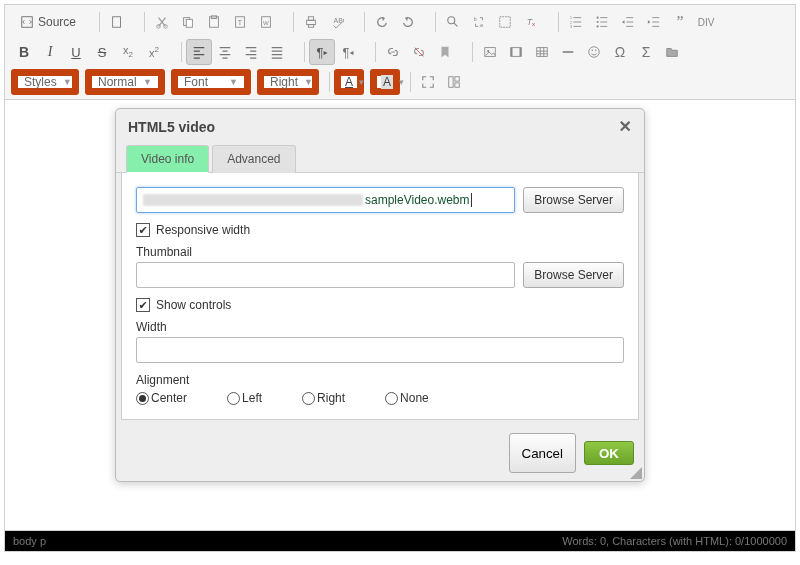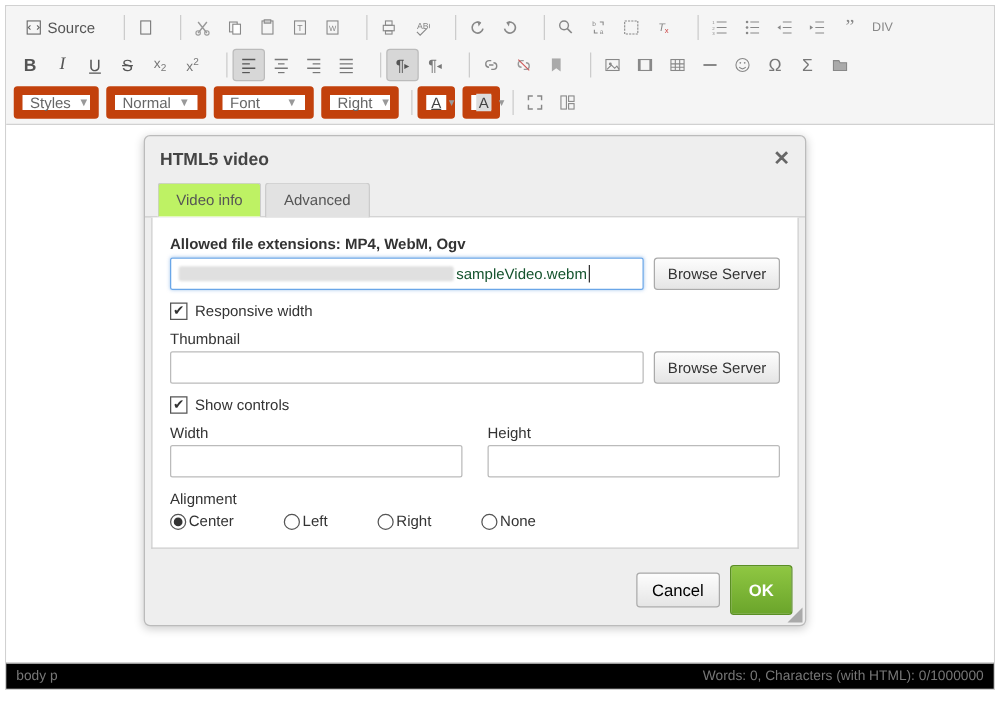--- a/index.html
+++ b/index.html
@@ -16,36 +16,36 @@
 .tb-select { display: inline-flex; align-items: center; justify-content: space-between; height: 26px; border: 7px solid #c2410c; border-radius: 3px; background: #fff; padding: 0 6px; margin-right: 6px; cursor: pointer; color: #666; font-size: 12px; }
 .tb-select .caret { font-size: 9px; margin-left: 6px; color: #999; }
 .sel-styles { width: 68px; } .sel-format { width: 80px; } .sel-font { width: 80px; } .sel-size { width: 62px; }
 .sel-color { width: 30px; padding: 0 4px; } .sel-bg { width: 30px; padding: 0 4px; }
 .editor-body { position: relative; background: #fff; height: 430px; }
 .dialog { position: absolute; left: 110px; top: 8px; width: 530px; background: #eee; border: 1px solid #bbb; border-radius: 5px; box-shadow: 0 2px 8px rgba(0,0,0,0.2); }
 .dlg-title { display: flex; align-items: center; justify-content: space-between; padding: 8px 12px; font-weight: bold; font-size: 14px; color: #444; }
 .dlg-close { cursor: pointer; font-size: 16px; color: #666; font-weight: bold; }
 .dlg-tabs { display: flex; padding: 0 10px; border-bottom: 1px solid #ccc; background: #eee; }
 .dlg-tab { padding: 6px 14px; border: 1px solid #ccc; border-bottom: none; background: #e2e2e2; margin-right: 3px; cursor: pointer; border-radius: 3px 3px 0 0; color: #555; position: relative; top: 1px; }
-.dlg-tab.active { background: #bef264; border-bottom: 1px solid #fff; }
+.dlg-tab.active { background: #86efac; border-bottom: 1px solid #fff; }
 .dlg-body { background: #fff; margin: 0 5px 5px 5px; padding: 14px; border: 1px solid #ccc; border-top: none; }
 .dlg-label { font-weight: bold; font-size: 12px; margin-bottom: 4px; display: block; }
 .dlg-row { display: flex; align-items: center; gap: 8px; margin-bottom: 10px; }
 .dlg-input { flex: 1; height: 26px; border: 1px solid #bbb; border-radius: 2px; padding: 0 6px; font-size: 12px; }
 .dlg-input.focused { border-color: #6aa6e8; box-shadow: 0 0 3px rgba(70,140,220,0.5); }
 .dlg-btn { height: 26px; padding: 0 10px; border: 1px solid #aaa; background: linear-gradient(#fdfdfd,#e5e5e5); border-radius: 3px; cursor: pointer; font-size: 12px; color: #333; }
 .dlg-check { display: flex; align-items: center; gap: 6px; margin-bottom: 8px; }
 .dlg-field-label { font-size: 12px; margin-bottom: 3px; display: block; }
 .dlg-cols { display: flex; gap: 20px; justify-content: space-between; }
 .dlg-col { flex: 1; }
 .dlg-radio-row { display: flex; gap: 40px; margin-top: 4px; }
 .dlg-radio { display: flex; align-items: center; gap: 2px; }
 .dlg-footer { display: flex; justify-content: flex-end; align-items: center; gap: 8px; padding: 8px 10px; position: relative; }
-.btn-ok { background: linear-gradient(#8fc742,#6ba52b); border: 1px solid #5a8f23; color: #fff; font-weight: bold; height: 40px; padding: 0 14px; border-radius: 3px; cursor: pointer; }
-.btn-cancel { height: 28px; padding: 0 12px; border: 1px solid #aaa; background: linear-gradient(#fdfdfd,#e5e5e5); border-radius: 3px; cursor: pointer; }
+.btn-ok { background: linear-gradient(#8fc742,#6ba52b); border: 1px solid #5a8f23; color: #fff; font-weight: bold; height: 24px; padding: 0 14px; border-radius: 3px; cursor: pointer; }
+.btn-cancel { height: 40px; padding: 0 12px; border: 1px solid #aaa; background: linear-gradient(#fdfdfd,#e5e5e5); border-radius: 3px; cursor: pointer; }
 .resize-grip { position: absolute; right: 2px; bottom: 2px; width: 0; height: 0; border-style: solid; border-width: 0 0 12px 12px; border-color: transparent transparent #aaa transparent; }
 .status-bar { display: flex; justify-content: space-between; align-items: center; border-top: 1px solid #d1d1d1; background: #000000; padding: 4px 8px; font-size: 11px; color: #777; }
 .blurred-text { background: #e0e0e0; color: transparent; display:inline-block; width: 220px; height: 12px; border-radius: 2px; filter: blur(1px); vertical-align: middle; margin-right: 2px;}
 .chk { width: 14px; height: 14px; border: 1px solid #555; display: inline-flex; align-items: center; justify-content: center; font-size: 11px; line-height: 1; }
 .radio-c { width: 13px; height: 13px; border: 1px solid #555; border-radius: 50%; display: inline-flex; align-items: center; justify-content: center; }
 .radio-c .dot { width: 7px; height: 7px; background: #333; border-radius: 50%; }
 svg { display: block; }
 </style>
 </head>
 <body>
@@ -373,21 +373,20 @@
     <div class="dialog">
       <div class="dlg-title">
         <span>HTML5 video</span>
         <span class="dlg-close">✕</span>
       </div>
       <div class="dlg-tabs">
         <div class="dlg-tab active"><span>Video info</span></div>
         <div class="dlg-tab"><span>Advanced</span></div>
       </div>
       <div class="dlg-body">
-        <span class="dlg-label">Allowed file extensions: MP4, WebM, Ogv</span>
         <div class="dlg-row">
           <div class="dlg-input focused" style="display:flex;align-items:center">
             <span class="blurred-text"></span>
               <span style="color:#14532d">sampleVideo.webm</span>
               <span style="border-left:1px solid #333;height:14px;margin-left:1px"></span>
           </div>
           <button class="dlg-btn"><span>Browse Server</span></button>
         </div>
 
         <div class="dlg-check">
@@ -402,24 +401,20 @@
         </div>
 
         <div class="dlg-check">
           <span class="chk">✔</span>
           <span>Show controls</span>
         </div>
 
         <div class="dlg-cols">
           <div class="dlg-col">
             <span class="dlg-field-label">Width</span>
-            <input class="dlg-input" style="width: 100%;" value="">
-          </div>
-          <div class="dlg-col">
-            <span class="dlg-field-label">Height</span>
             <input class="dlg-input" style="width: 100%;" value="">
           </div>
         </div>
 
         <div style="margin-top:10px">
           <span class="dlg-field-label">Alignment</span>
           <div class="dlg-radio-row">
             <label class="dlg-radio">
               <span class="radio-c">
                   <span class="dot"></span>

